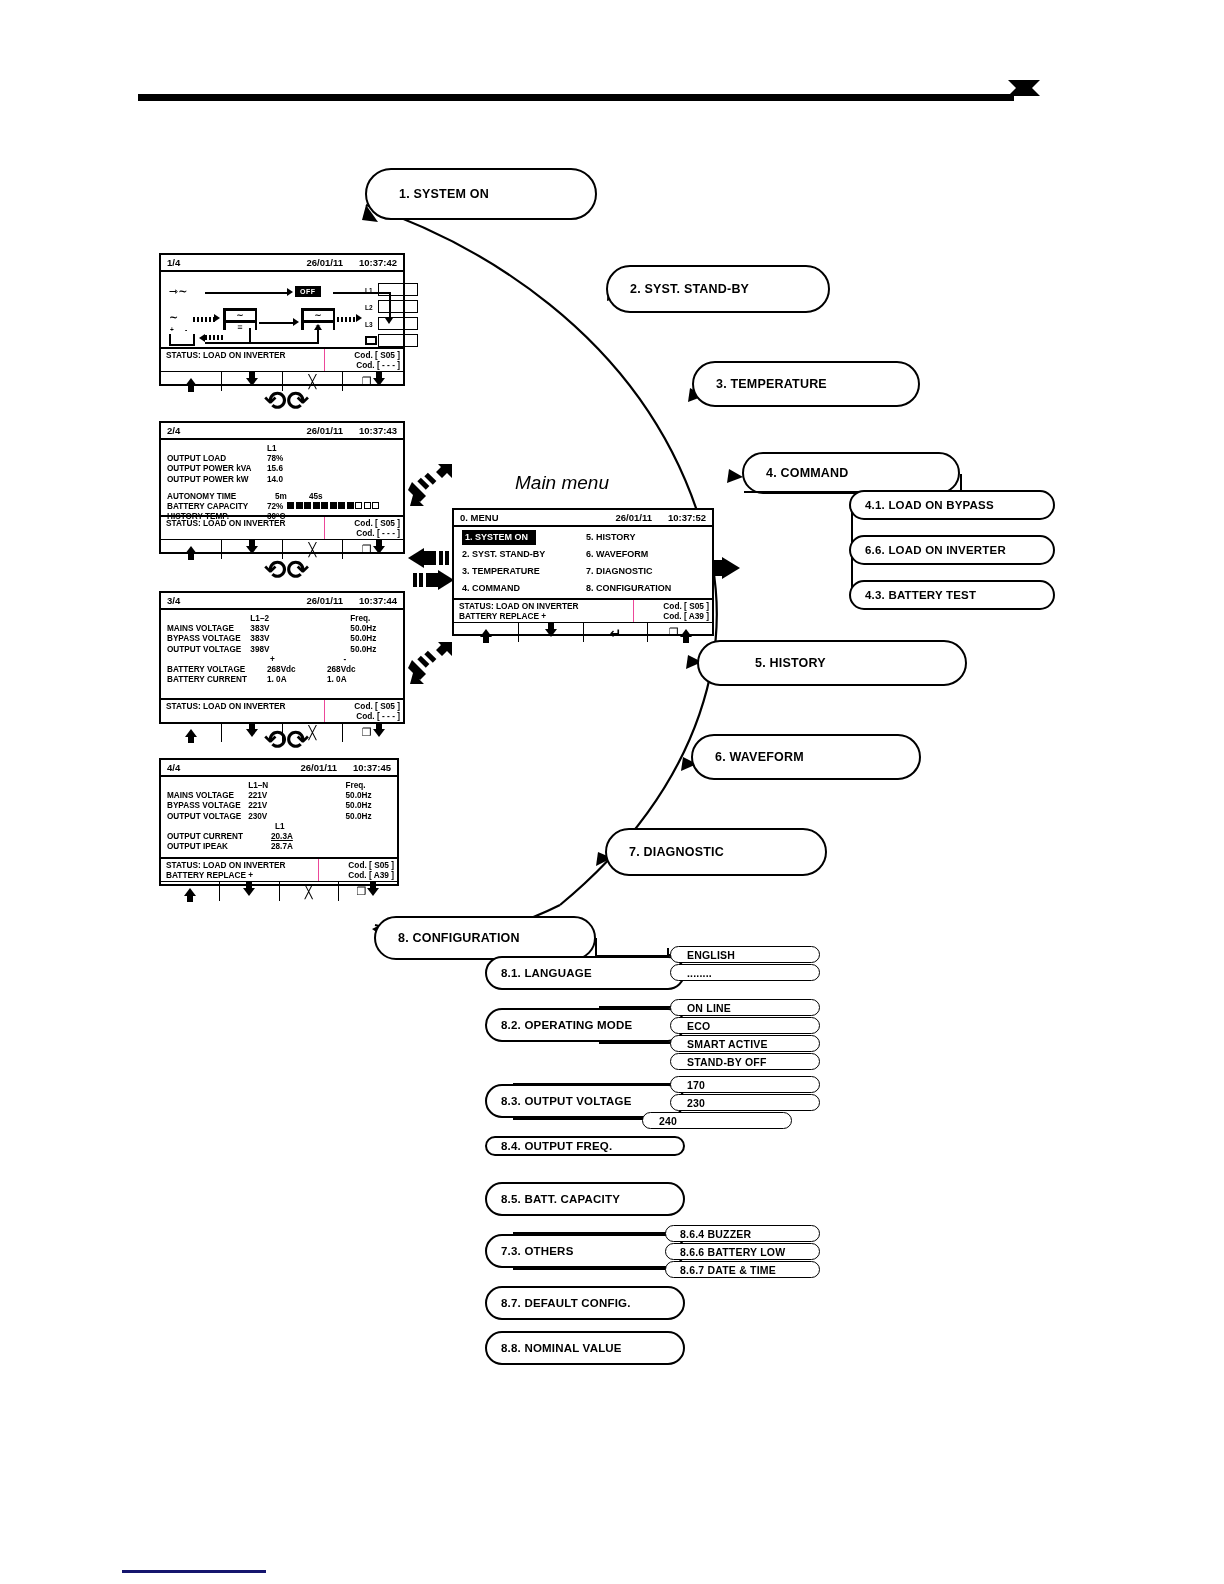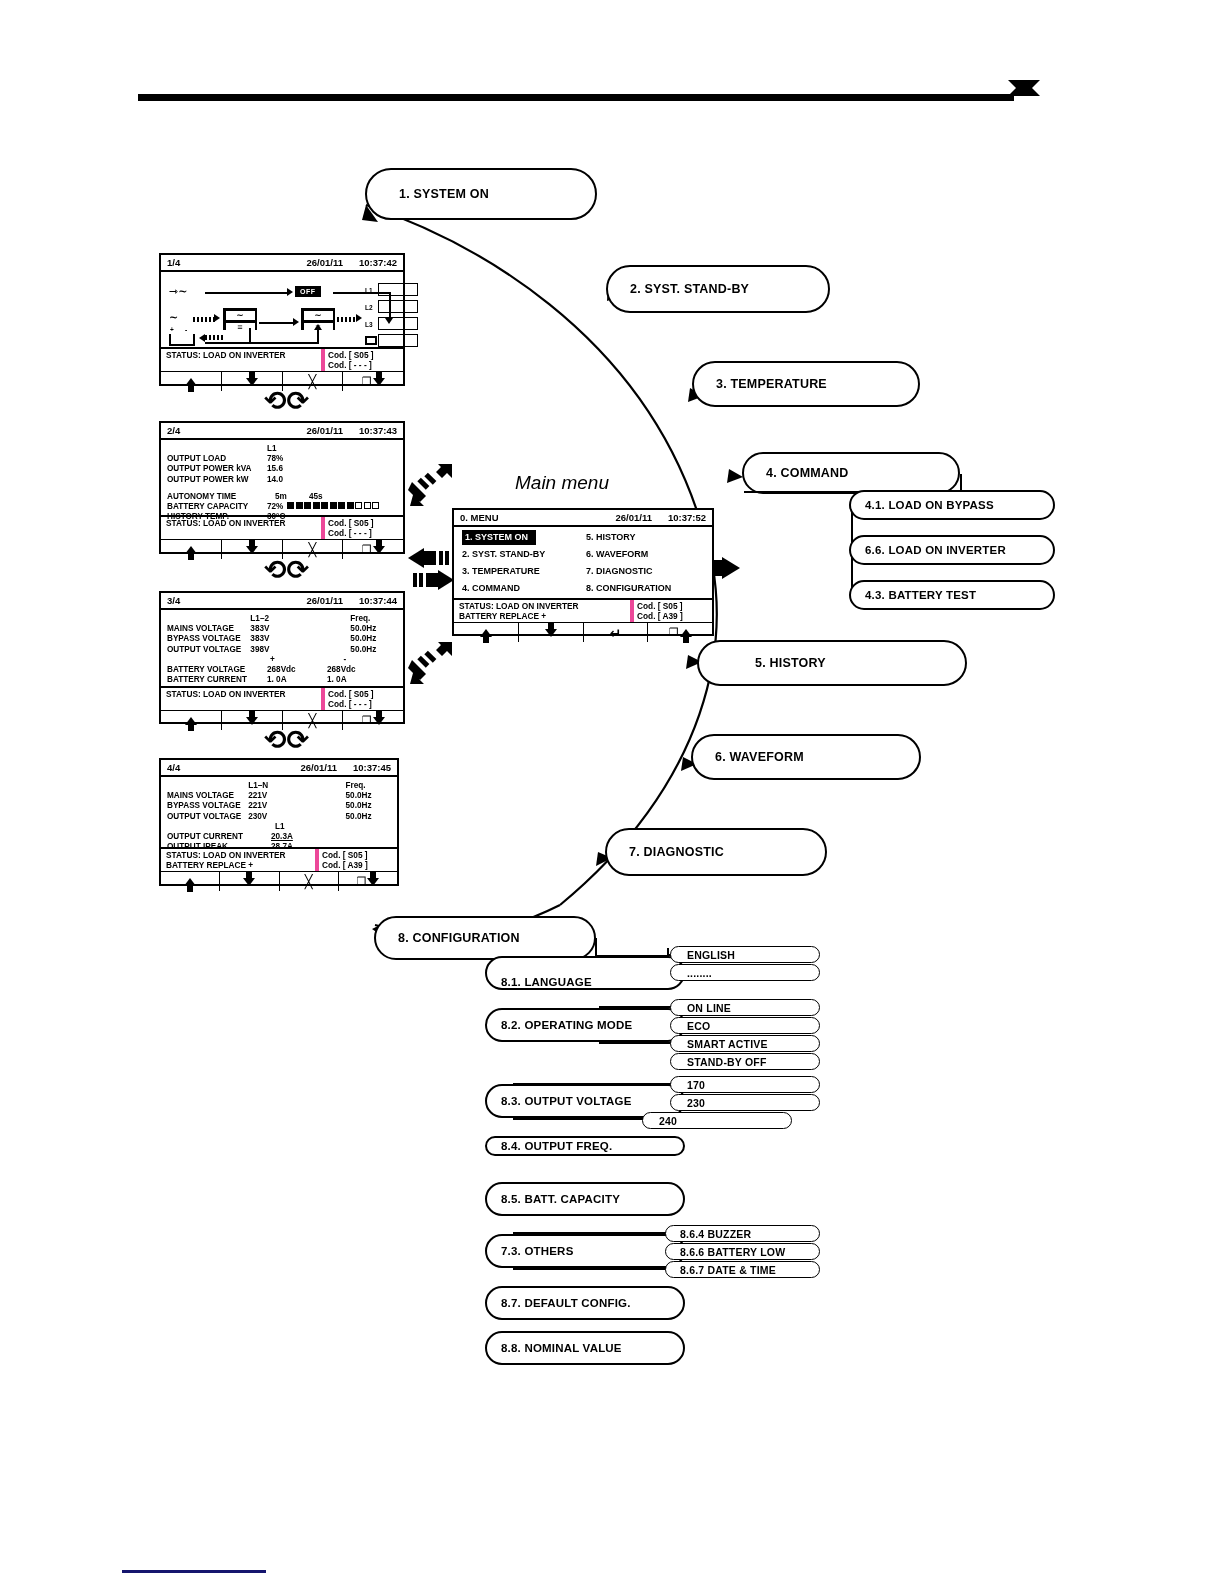--- a/index.html
+++ b/index.html
@@ -17,21 +17,21 @@
   
   .lcd{position:absolute;border:2px solid #000;background:#fff;box-sizing:border-box;}
   .lcd-head{display:flex;align-items:center;border-bottom:2px solid #000;
        height:17px;font-size:9.5px;font-weight:bold;padding:0 6px;box-sizing:border-box;}
   .lcd-head .pg{flex:0 0 auto;}
   .lcd-head .dt{margin-left:auto;display:flex;gap:16px;}
   .lcd-body{position:relative;box-sizing:border-box;padding:4px 6px;}
   .lcd-status{border-top:2px solid #000;border-bottom:1px solid #000;
        display:flex;font-size:8.3px;font-weight:bold;box-sizing:border-box;}
   .lcd-status .sleft{flex:1;padding:1px 5px;}
-  .lcd-status .sright{width:72px;border-left:4px solid #ec4899;padding:1px 3px;text-align:left;}
+  .lcd-status .sright{width:72px;border-left:1px solid #ec4899;padding:1px 3px;text-align:right;}
   .lcd-status .sl-row{line-height:10px;white-space:nowrap;}
   .lcd-btns{display:flex;height:19px;}
   .lcd-btns .bt{flex:1;border-left:1px solid #000;display:flex;align-items:center;justify-content:center;}
   .lcd-btns .bt:first-child{border-left:none;}
 
   
   .ar-up,.ar-dn{width:0;height:0;position:relative;}
   .ar-up{border-left:6px solid transparent;border-right:6px solid transparent;border-bottom:8px solid #000;}
   .ar-up::after{content:"";position:absolute;left:-3px;top:8px;width:6px;height:6px;background:#000;}
   .ar-dn{border-left:6px solid transparent;border-right:6px solid transparent;border-top:8px solid #000;}
@@ -294,21 +294,21 @@
 <div class="cyc" style="left:264px;top:557px;">⟲⟳</div>
 
 <div class="lcd" id="lcd3" style="left:159px;top:591px;width:246px;height:133px;">
   <div class="lcd-head">
     <div class="pg">3/4</div>
     <div class="dt">
       <span>26/01/11</span>
       <span>10:37:44</span>
     </div>
   </div>
-  <div class="lcd-body" style="height:76px;">
+  <div class="lcd-body" style="height:88px;">
     <div class="dtab">
       <div class="row">
           <div class="c1"></div>
           <div class="c2">L1–2</div>
           <div class="c3"></div>
           <div class="c4">Freq.</div>
         </div>
       <div class="row">
           <div class="c1">MAINS    VOLTAGE</div>
           <div class="c2">383V</div>
@@ -373,21 +373,21 @@
 <div class="cyc" style="left:264px;top:727px;">⟲⟳</div>
 
 <div class="lcd" id="lcd4" style="left:159px;top:758px;width:240px;height:128px;">
   <div class="lcd-head">
     <div class="pg">4/4</div>
     <div class="dt">
       <span>26/01/11</span>
       <span>10:37:45</span>
     </div>
   </div>
-  <div class="lcd-body" style="height:70px;">
+  <div class="lcd-body" style="height:80px;">
     <div class="dtab">
       <div class="row">
           <div class="c1"></div>
           <div class="c2">L1–N</div>
           <div class="c3"></div>
           <div class="c4">Freq.</div>
         </div>
       <div class="row">
           <div class="c1">MAINS    VOLTAGE</div>
           <div class="c2">221V</div>
@@ -614,21 +614,21 @@
   <path d="M 682 1007 L 600 1007 L 600 1014" fill="none" stroke="#000" stroke-width="2"></path>
   <path d="M 682 1043 L 600 1043 L 600 1036" fill="none" stroke="#000" stroke-width="2"></path>
 
   <path d="M 682 1084 L 514 1084 L 514 1092" fill="none" stroke="#000" stroke-width="2"></path>
   <path d="M 682 1119 L 514 1119 L 514 1112" fill="none" stroke="#000" stroke-width="2"></path>
 
   <path d="M 670 1233 L 514 1233 L 514 1242" fill="none" stroke="#000" stroke-width="2"></path>
   <path d="M 670 1269 L 514 1269 L 514 1261" fill="none" stroke="#000" stroke-width="2"></path>
 </svg>
 
-<div class="cap sub" style="left:485px;top:956px;width:200px;height:34px;padding-left:14px;align-items:flex-end;">
+<div class="cap sub" style="left:485px;top:956px;width:200px;height:34px;padding-left:14px;">
   <span>8.1.  LANGUAGE</span>
 </div>
 <div class="cap opt" style="left:670px;top:946px;width:150px;padding-left:16px;">
   <span>ENGLISH</span>
 </div>
 <div class="cap opt" style="left:670px;top:964px;width:150px;padding-left:16px;">
   <span>........</span>
 </div>
 
 <div class="cap sub" style="left:485px;top:1008px;width:200px;height:34px;padding-left:14px;">

